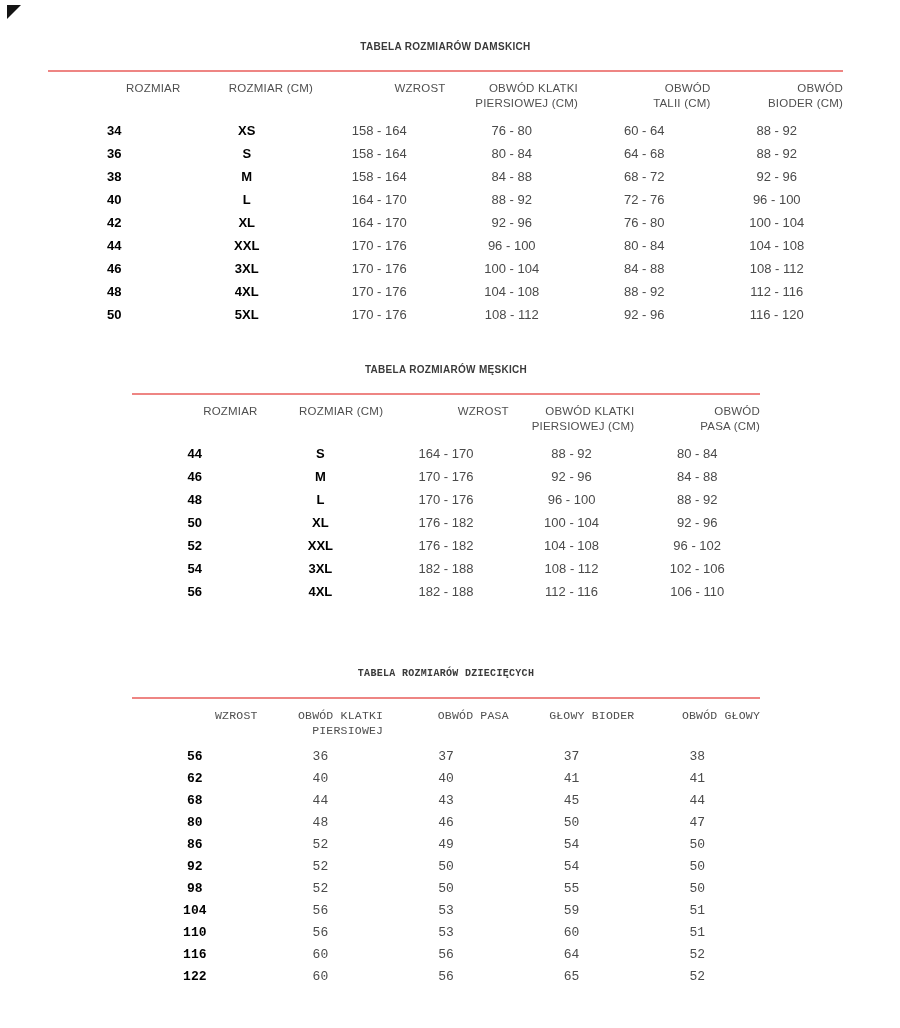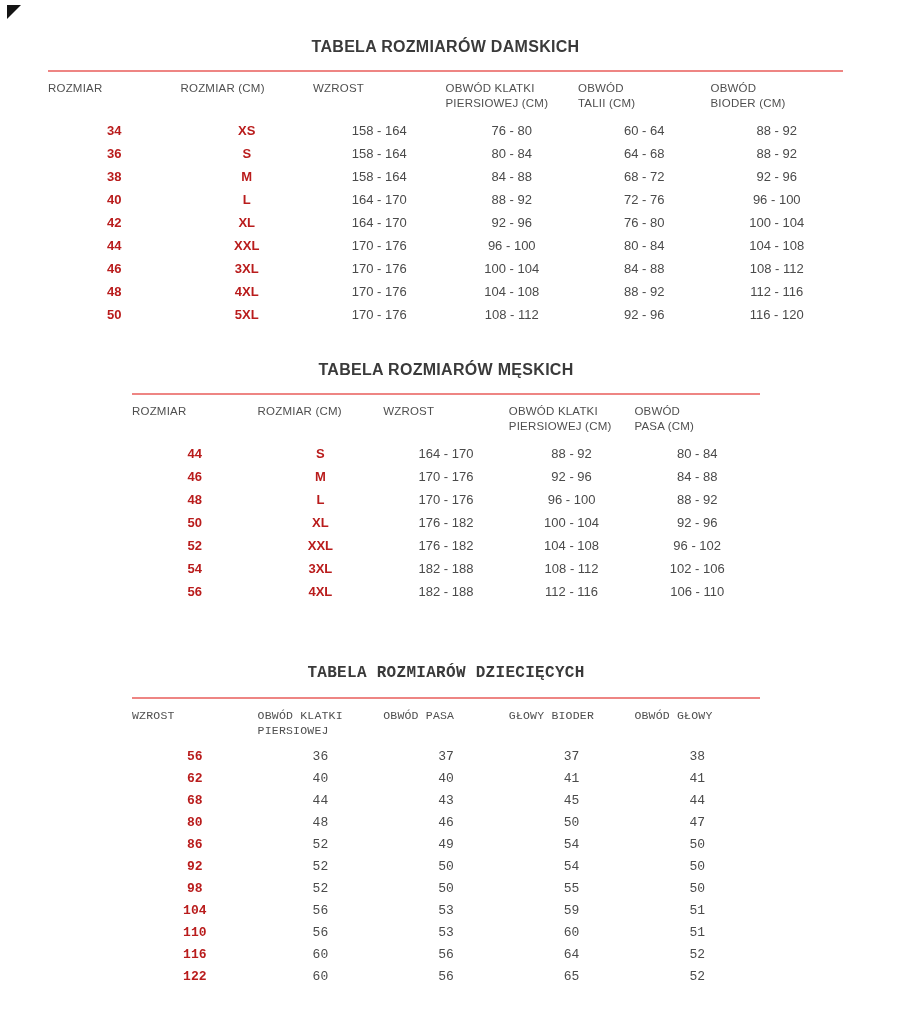--- a/index.html
+++ b/index.html
@@ -20,52 +20,52 @@
     height: 0;
     border-top: 14px solid #141414;
     border-right: 14px solid transparent;
   }
   .size-section { position: relative; }
   .sec-0 { width: 795px; margin: 38px 0 0 48px; }
   .sec-1 { width: 628px; margin: 35px 0 0 132px; }
   .sec-2 { width: 628px; margin: 62px 0 0 132px; font-family: Liberation Mono, monospace; }
   .table-title {
     text-align: center;
-    font-size: 16px;
+    font-size: 10px;
     line-height: 17px;
     font-weight: bold;
     color: #3a3a3a;
     letter-spacing: 0.3px;
     margin-bottom: 15px;
   }
   table.size-table {
     width: 100%;
     border-collapse: collapse;
     table-layout: fixed;
     border-top: 2px solid var(--accent, #ee8583);
   }
   table.size-table th {
     font-size: 11.5px;
     font-weight: 400;
     letter-spacing: 0.2px;
     color: #4f4f4f;
-    text-align: left;
+    text-align: right;
     vertical-align: top;
     padding: 9px 0 8px 0;
     line-height: 15px;
   }
   table.size-table td {
     text-align: center;
     font-size: 13px;
     line-height: 23px;
     color: #4a4a4a;
     white-space: nowrap;
   }
   .sec-2 table.size-table td { line-height: 22px; }
-  table.size-table td.bold { font-weight: bold; color: #b91c1c; }
+  table.size-table td.bold { font-weight: bold; color: #000000; }
 </style>
 </head>
 <body>
 
 <div class="corner-mark"></div>
 
 <div id="tables-root">
 
   <section class="size-section sec-0">
     <h2 class="table-title">TABELA ROZMIARÓW DAMSKICH</h2>

